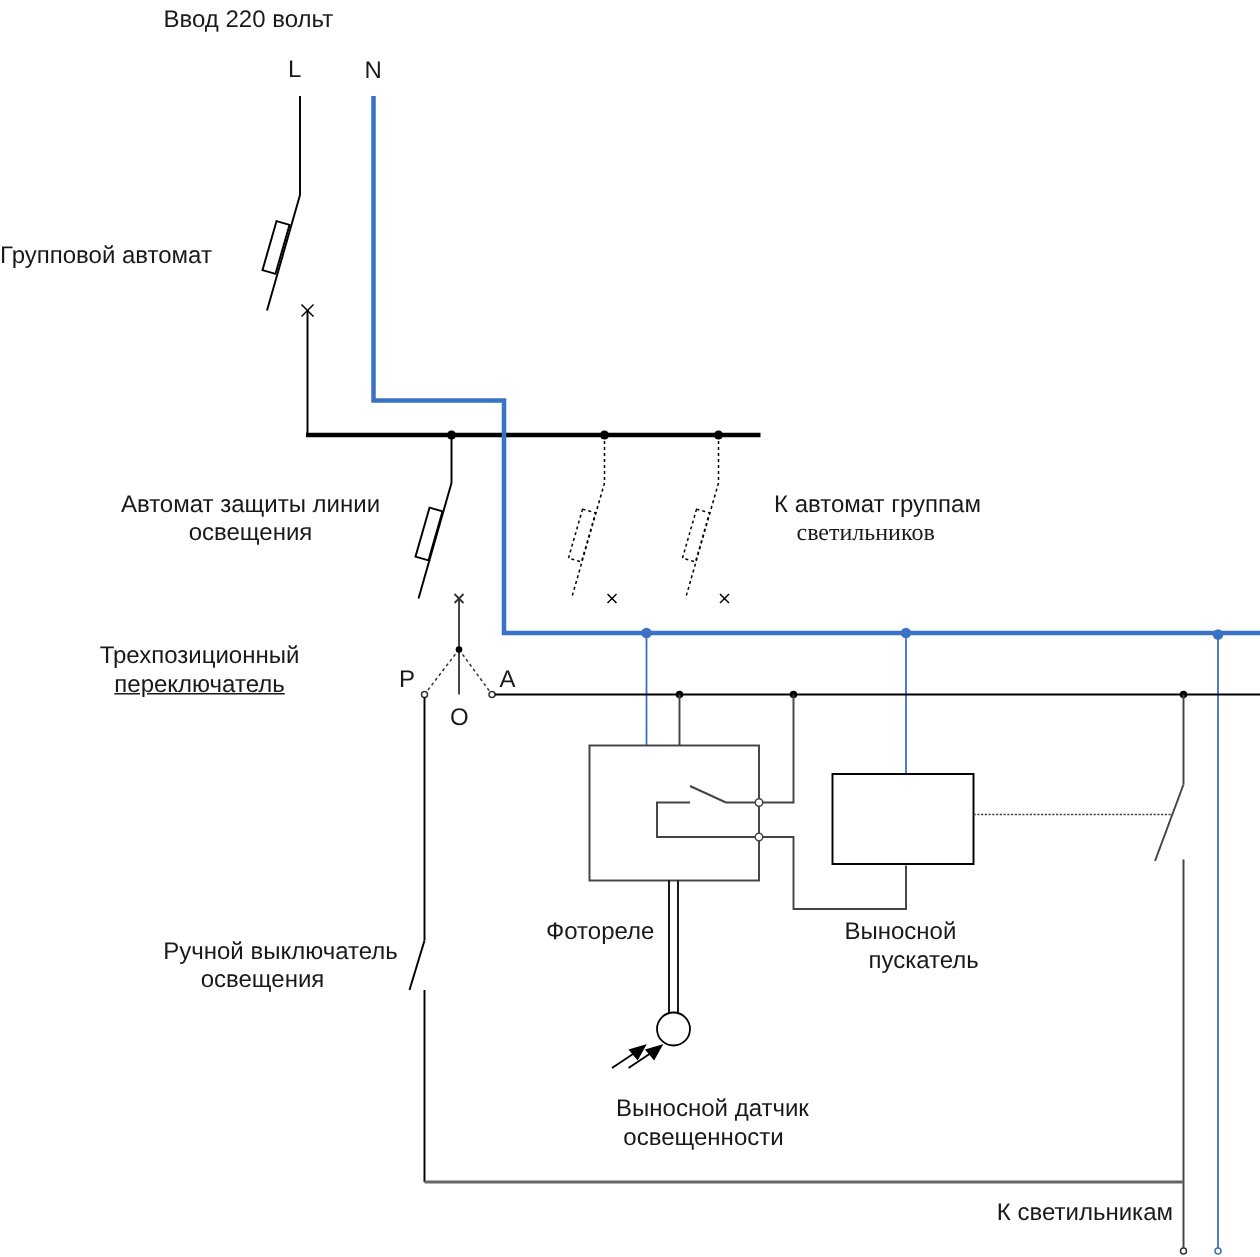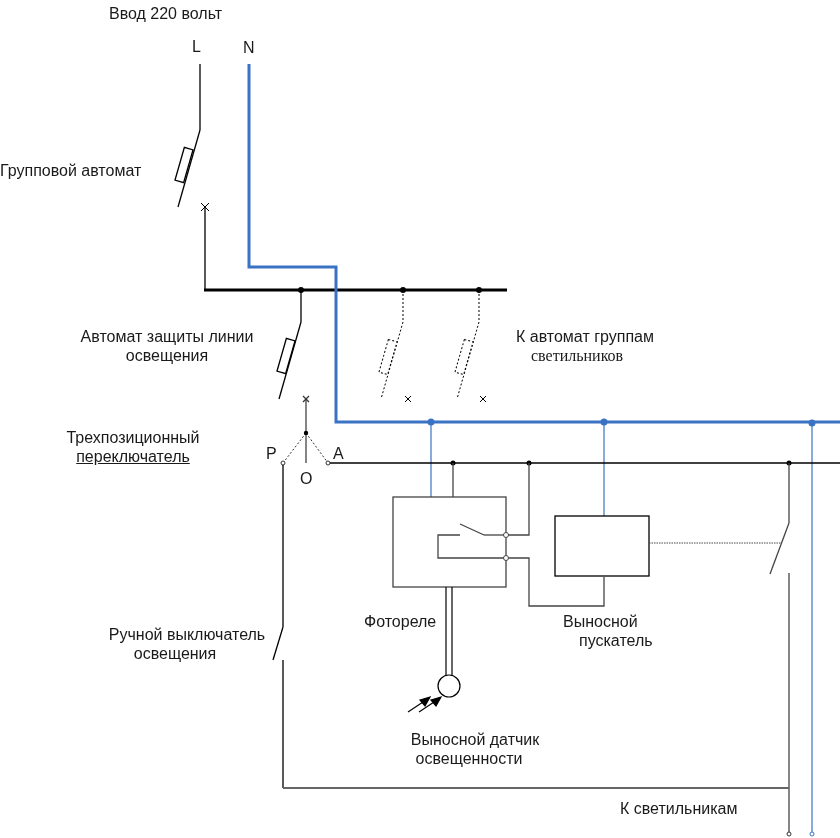--- a/index.html
+++ b/index.html
@@ -1,20 +1,20 @@
 <!DOCTYPE html>
 <html><head>
 <meta charset="utf-8">
 <style>
   html, body { margin: 0; padding: 0; background: #ffffff; }
   body { width: 840px; height: 838px; position: relative; overflow: hidden; font-family: "Liberation Sans", sans-serif; }
   svg { position: absolute; left: 0; top: 0; }
   .lbl { position: absolute; font-size: 16px; color: #1a1a1a; line-height: 19px; white-space: nowrap; font-family: "Liberation Sans", sans-serif; }
   .c { text-align: center; }
-  .r { }
+  .r { text-align: right; }
 </style>
 </head>
 <body>
 
 <svg width="840" height="838" viewBox="0 0 840 838">
 
   <g stroke="#000" stroke-width="1.3" fill="none">
     <line x1="200" y1="64" x2="200" y2="130"></line>
     <line x1="200" y1="130" x2="178" y2="207"></line>
     <rect x="-4.5" y="-17" width="9" height="34" transform="translate(184,165) rotate(16)" fill="#fff"></rect>

